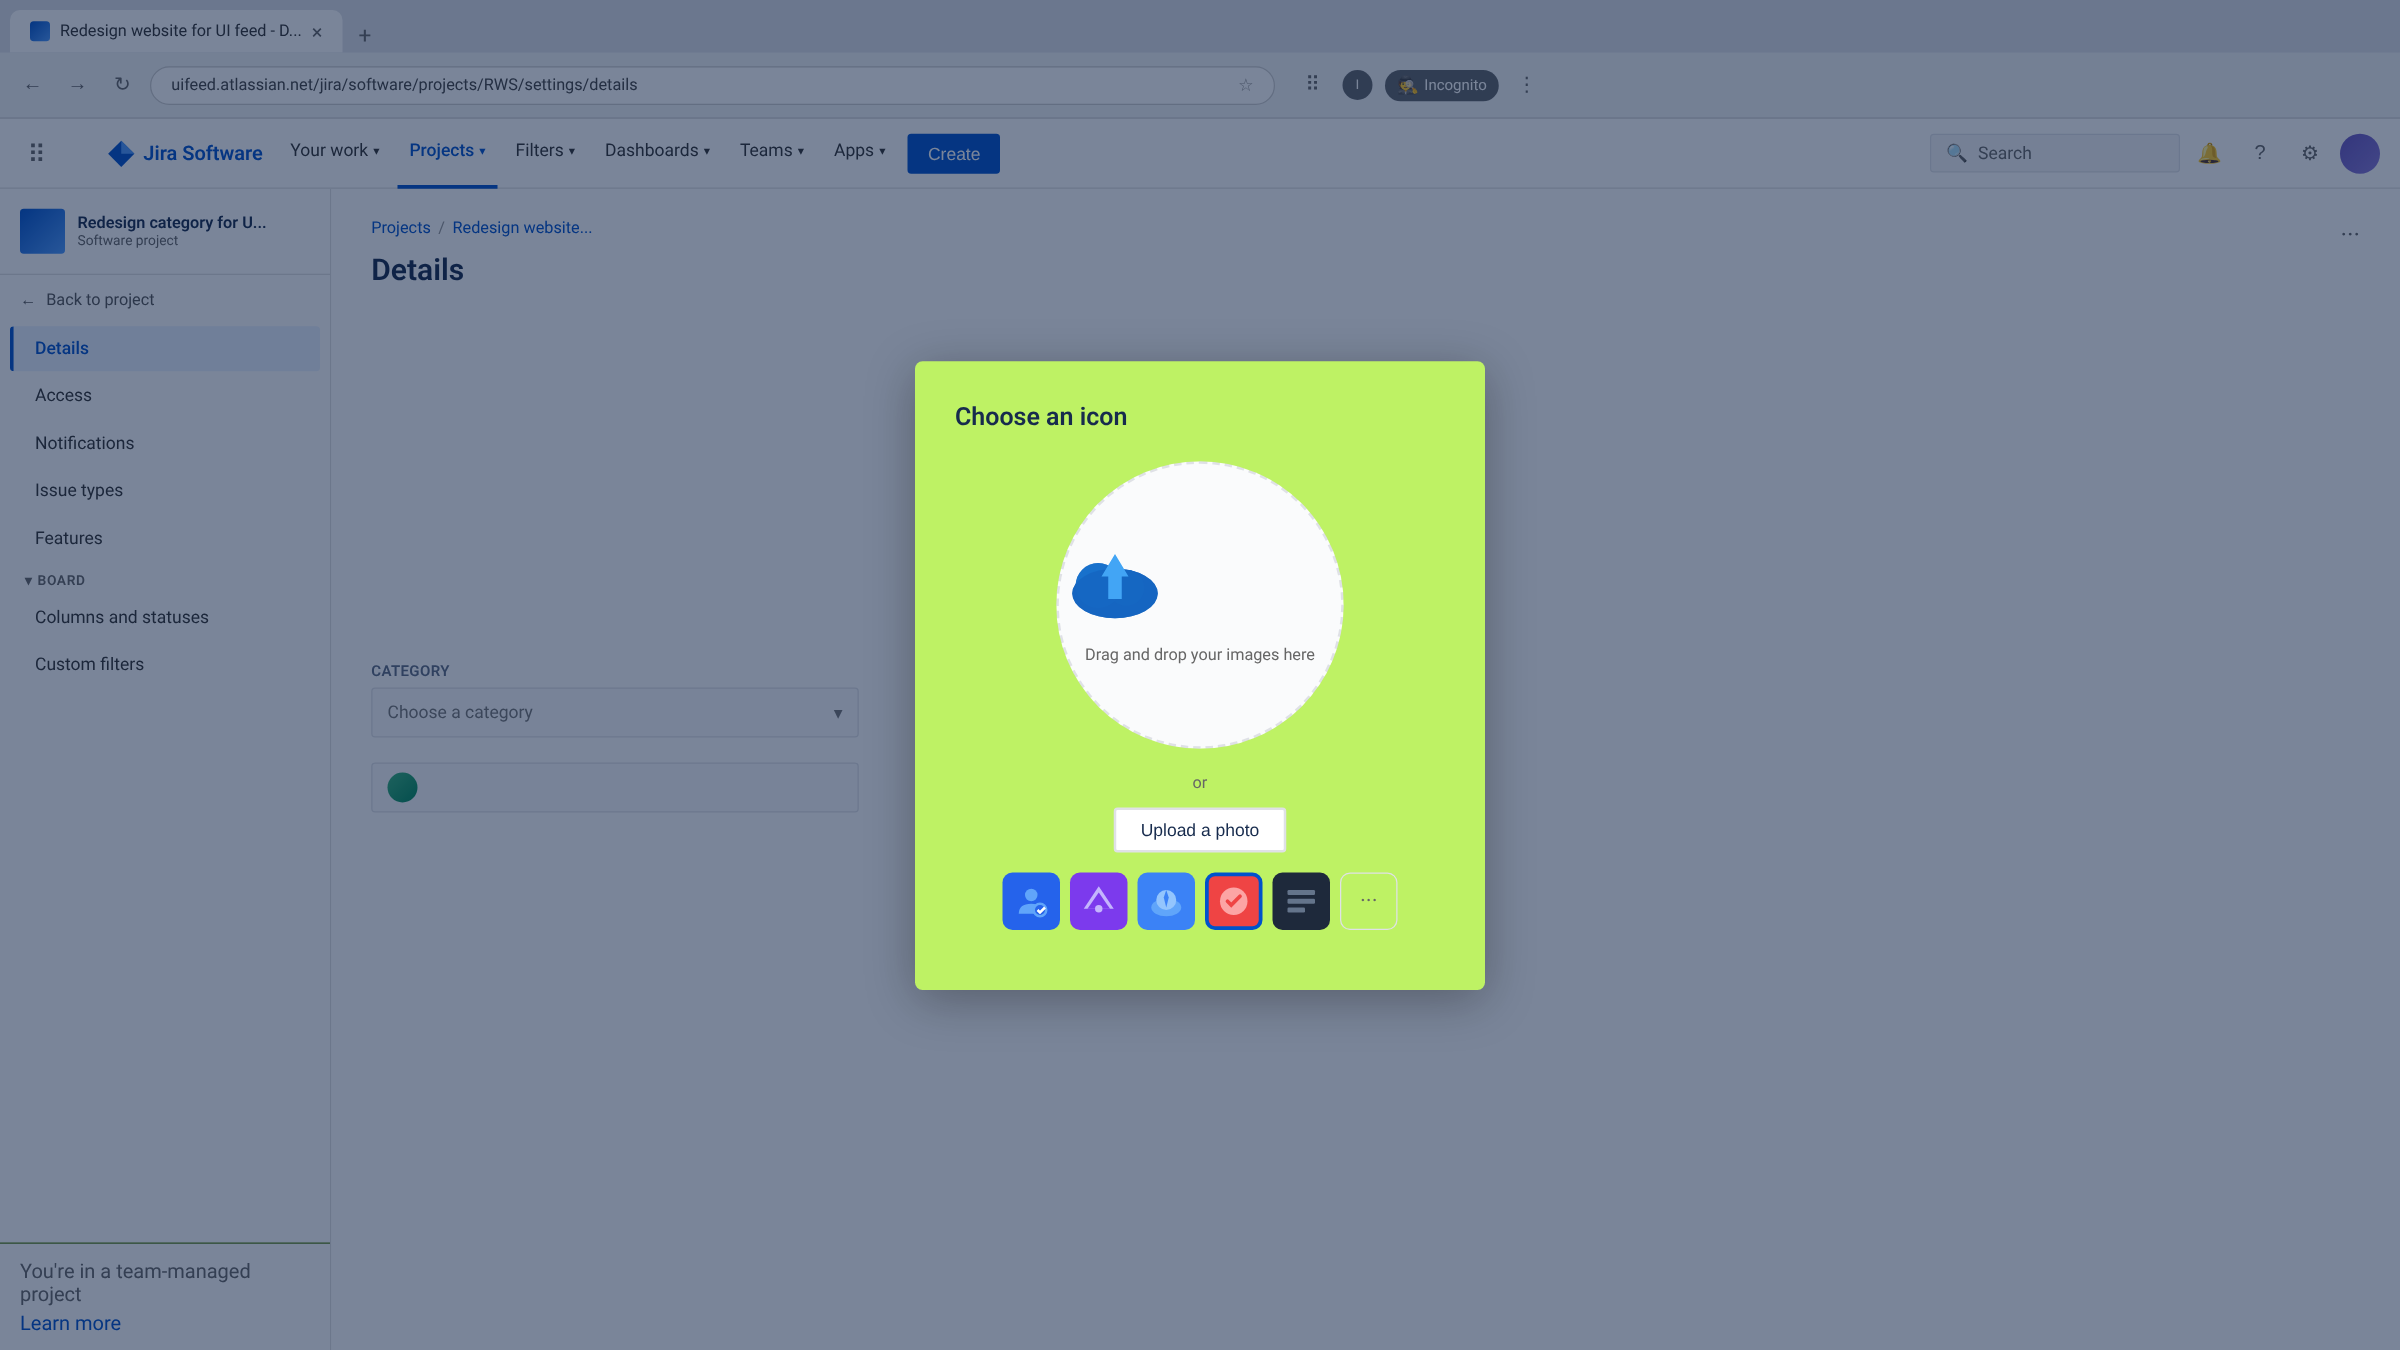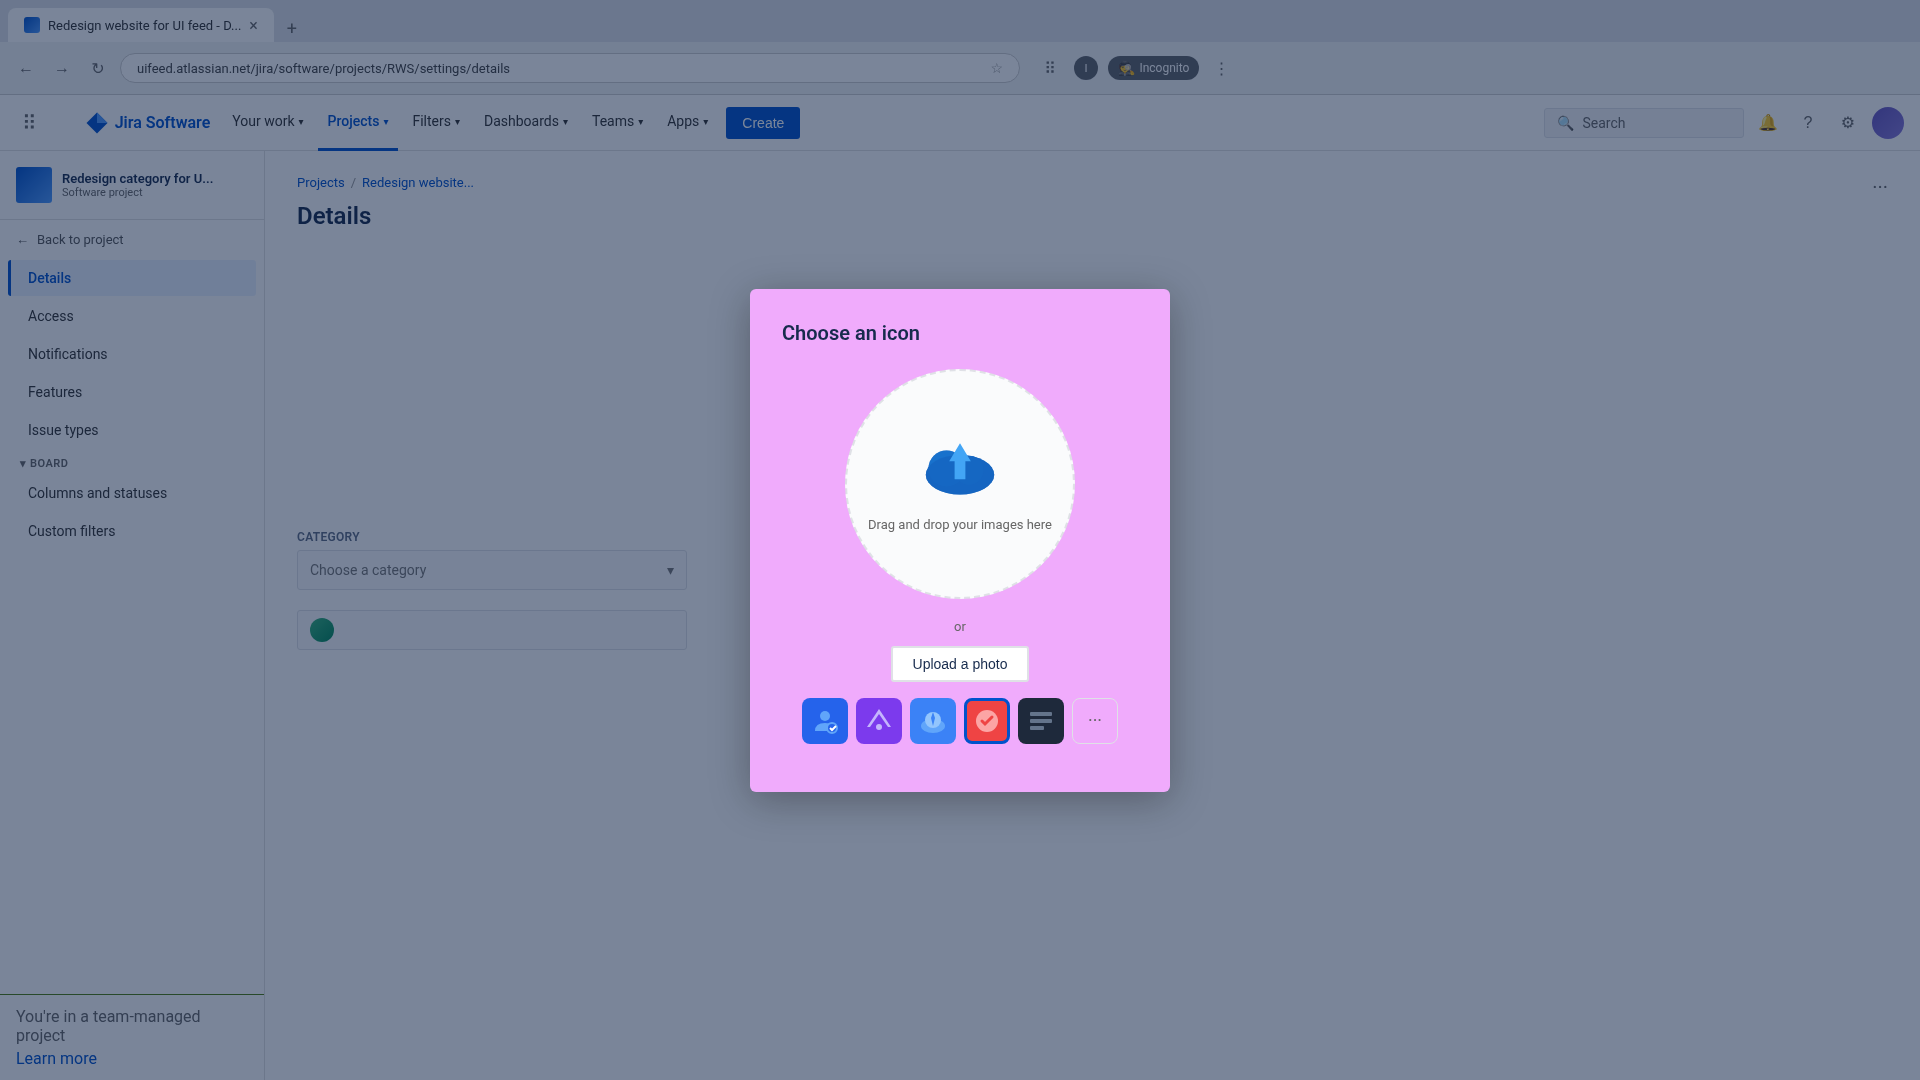--- a/index.html
+++ b/index.html
@@ -61,23 +61,23 @@
     .breadcrumb-sep { color: #999; }
     .page-title { font-size: 24px; font-weight: 600; color: #172b4d; margin-bottom: 24px; }
     .more-btn { position: absolute; top: 24px; right: 32px; color: #666; font-size: 20px; cursor: pointer; }
 
     .field-label { font-size: 12px; font-weight: 600; color: #5e6c84; margin-bottom: 6px; text-transform: uppercase; letter-spacing: 0.3px; }
     .field-group { margin-bottom: 20px; }
     .category-select { width: 390px; height: 40px; border: 1px solid #dfe1e6; border-radius: 3px; padding: 0 12px; font-size: 14px; color: #777; background: #fafbfc; display: flex; align-items: center; justify-content: space-between; cursor: pointer; }
 
     
     .overlay { position: fixed; top: 0; left: 0; width: 100%; height: 100%; background: rgba(9,30,66,0.54); z-index: 100; display: flex; align-items: center; justify-content: center; }
-    .modal { background: #f0abfc; border-radius: 6px; width: 420px; padding: 32px; box-shadow: 0 8px 40px rgba(0,0,0,0.3); position: relative; }
+    .modal { background: #bef264; border-radius: 6px; width: 456px; padding: 32px; box-shadow: 0 8px 40px rgba(0,0,0,0.3); position: relative; }
     .modal-title { font-size: 20px; font-weight: 600; color: #172b4d; margin-bottom: 24px; }
-    .drop-zone { border: 2px dashed #dfe1e6; border-radius: 50%; width: 230px; height: 230px; margin: 0 auto 20px; display: flex; flex-direction: column; align-items: center; justify-content: center; gap: 12px; background: #fafbfc; }
+    .drop-zone { border: 2px dashed #dfe1e6; border-radius: 50%; width: 230px; height: 230px; margin: 0 auto 20px; display: flex; flex-direction: column; justify-content: center; gap: 12px; background: #fafbfc; }
     .drop-text { font-size: 13px; color: #666; text-align: center; line-height: 1.5; }
     .or-text { font-size: 13px; color: #666; text-align: center; margin-bottom: 12px; }
     .upload-btn { border: 2px solid #dfe1e6; border-radius: 3px; padding: 8px 20px; font-size: 14px; color: #172b4d; background: #fff; cursor: pointer; font-weight: 500; }
     .icon-presets { display: flex; gap: 8px; margin: 16px 0; justify-content: center; align-items: center; }
     .icon-preset { width: 46px; height: 46px; border-radius: 8px; cursor: pointer; overflow: hidden; }
     .icon-preset.selected { border: 3px solid #0052cc; }
     .icon-preset-more { width: 46px; height: 46px; border-radius: 8px; border: 1px solid #dfe1e6; display: flex; align-items: center; justify-content: center; color: #666; font-size: 18px; cursor: pointer; }
     .modal-actions { display: flex; justify-content: flex-end; gap: 8px; margin-top: 8px; }
     .select-btn { background: #0052cc; color: white; border: none; border-radius: 3px; padding: 8px 20px; font-size: 14px; font-weight: 500; cursor: pointer; }
     .cancel-btn { background: none; border: none; color: #333; font-size: 14px; padding: 8px 16px; cursor: pointer; border-radius: 3px; }
@@ -194,24 +194,24 @@
       <div class="sidebar-nav-item active">
         <span>Details</span>
       </div>
       <div class="sidebar-nav-item">
         <span>Access</span>
       </div>
       <div class="sidebar-nav-item">
         <span>Notifications</span>
       </div>
       <div class="sidebar-nav-item">
+        <span>Issue types</span>
+      </div>
+      <div class="sidebar-nav-item">
         <span>Features</span>
-      </div>
-      <div class="sidebar-nav-item">
-        <span>Issue types</span>
       </div>
       <div class="sidebar-section">
         <span>▾</span>
         <span>Board</span>
       </div>
       <div class="sidebar-nav-item">
         <span>Columns and statuses</span>
       </div>
       <div class="sidebar-nav-item">
         <span>Custom filters</span>

